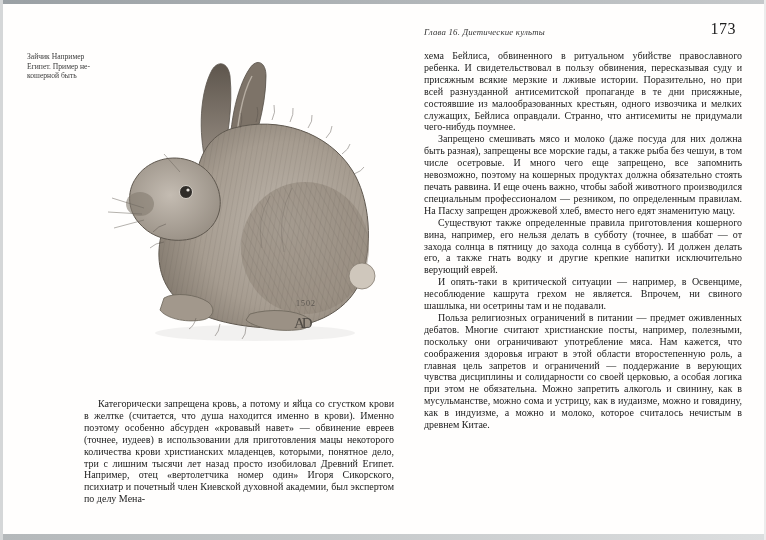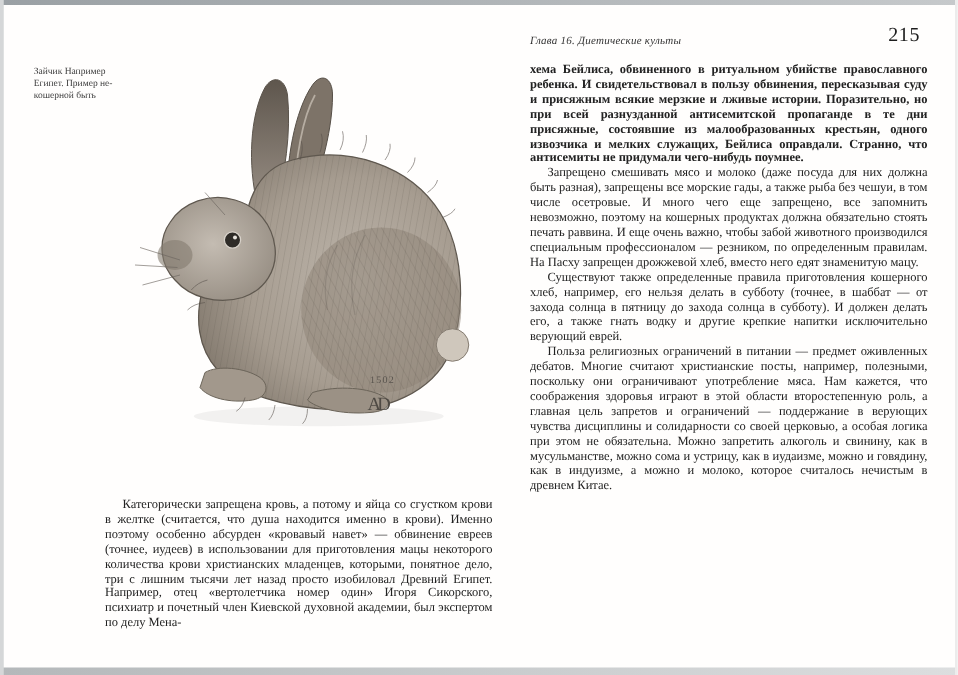--- a/index.html
+++ b/index.html
@@ -37,21 +37,21 @@
   .page-number{
     position:absolute;right:30px;top:20px;font-size:16px;color:#1d1d1d;
     font-style:normal;letter-spacing:.5px;
   }
   .right-body{
     position:absolute;left:424px;top:50px;width:318px;
     font-size:10px;line-height:11.9px;text-align:justify;
     hyphens:auto;-webkit-hyphens:auto;
   }
   .right-body p{margin:0;text-indent:14px;}
-  .right-body p.noindent{text-indent:0;font-weight:bold;}
+  .right-body p.noindent{text-indent:0;}
 </style>
 </head>
 <body>
 
 <div class="spread">
 
   <div class="edge-top"></div>
   <div class="edge-bottom"></div>
   <div class="edge-left"></div>
   <div class="edge-right"></div>
@@ -149,23 +149,24 @@
 
     <div class="left-body">
       <p>Категорически запрещена кровь, а потому и яйца со сгустком крови в желтке (считается, что душа находится именно в крови). Именно поэтому особенно абсурден «кровавый навет» — обвинение евреев (точнее, иудеев) в использовании для приготовления мацы некоторого количества крови христианских младенцев, которыми, понятное дело, три с лишним тысячи лет назад просто изобиловал Древний Египет. Например, отец «вертолетчика номер один» Игоря Сикорского, психиатр и почетный член Киевской духовной академии, был экспертом по делу Мена-</p>
     </div>
   </div>
 
   <div>
     <div class="running-head">
       <span>Глава 16. Диетические культы</span>
     </div>
-    <div class="page-number">215</div>
+    <div class="page-number">173</div>
 
     <div class="right-body">
       <p class="noindent">хема Бейлиса, обвиненного в ритуальном убийстве православного ребенка. И свидетельствовал в пользу обвинения, пересказывая суду и присяжным всякие мерзкие и лживые истории. Поразительно, но при всей разнузданной антисемитской пропаганде в те дни присяжные, состоявшие из малообразованных крестьян, одного извозчика и мелких служащих, Бейлиса оправдали. Странно, что антисемиты не придумали чего-нибудь поумнее.</p>
       <p>Запрещено смешивать мясо и молоко (даже посуда для них должна быть разная), запрещены все морские гады, а также рыба без чешуи, в том числе осетровые. И много чего еще запрещено, все запомнить невозможно, поэтому на кошерных продуктах должна обязательно стоять печать раввина. И еще очень важно, чтобы забой животного производился специальным профессионалом — резником, по определенным правилам. На Пасху запрещен дрожжевой хлеб, вместо него едят знаменитую мацу.</p>
-      <p>Существуют также определенные правила приготовления кошерного хлеб, например, его нельзя делать в субботу (точнее, в шаббат — от захода солнца в пятницу до захода солнца в субботу). И должен делать его, а также гнать водку и другие крепкие напитки исключительно верующий еврей.</p>
+      <p>Существуют также определенные правила приготовления кошерного вина, например, его нельзя делать в субботу (точнее, в шаббат — от захода солнца в пятницу до захода солнца в субботу). И должен делать его, а также гнать водку и другие крепкие напитки исключительно верующий еврей.</p>
+      <p>И опять-таки в критической ситуации — например, в Освенциме, несоблюдение кашрута грехом не является. Впрочем, ни свиного шашлыка, ни осетрины там и не подавали.</p>
       <p>Польза религиозных ограничений в питании — предмет оживленных дебатов. Многие считают христианские посты, например, полезными, поскольку они ограничивают употребление мяса. Нам кажется, что соображения здоровья играют в этой области второстепенную роль, а главная цель запретов и ограничений — поддержание в верующих чувства дисциплины и солидарности со своей церковью, а особая логика при этом не обязательна. Можно запретить алкоголь и свинину, как в мусульманстве, можно сома и устрицу, как в иудаизме, можно и говядину, как в индуизме, а можно и молоко, которое считалось нечистым в древнем Китае.</p>
     </div>
   </div>
 
 </div>
 
 </body></html>

